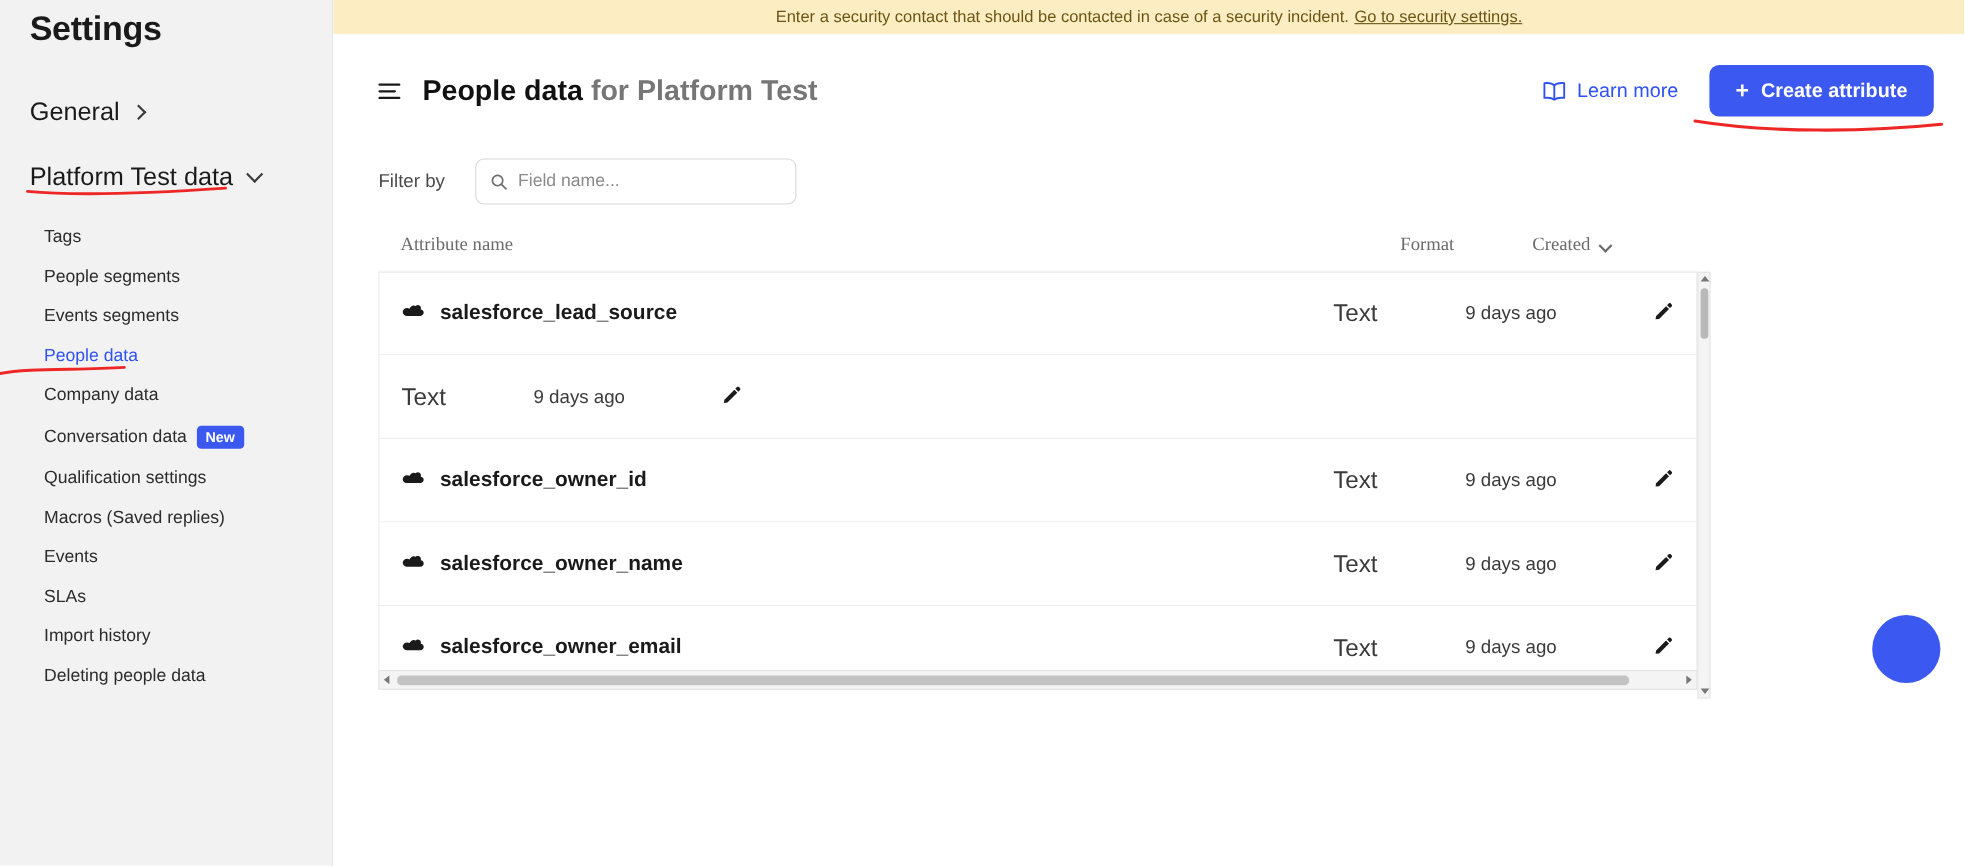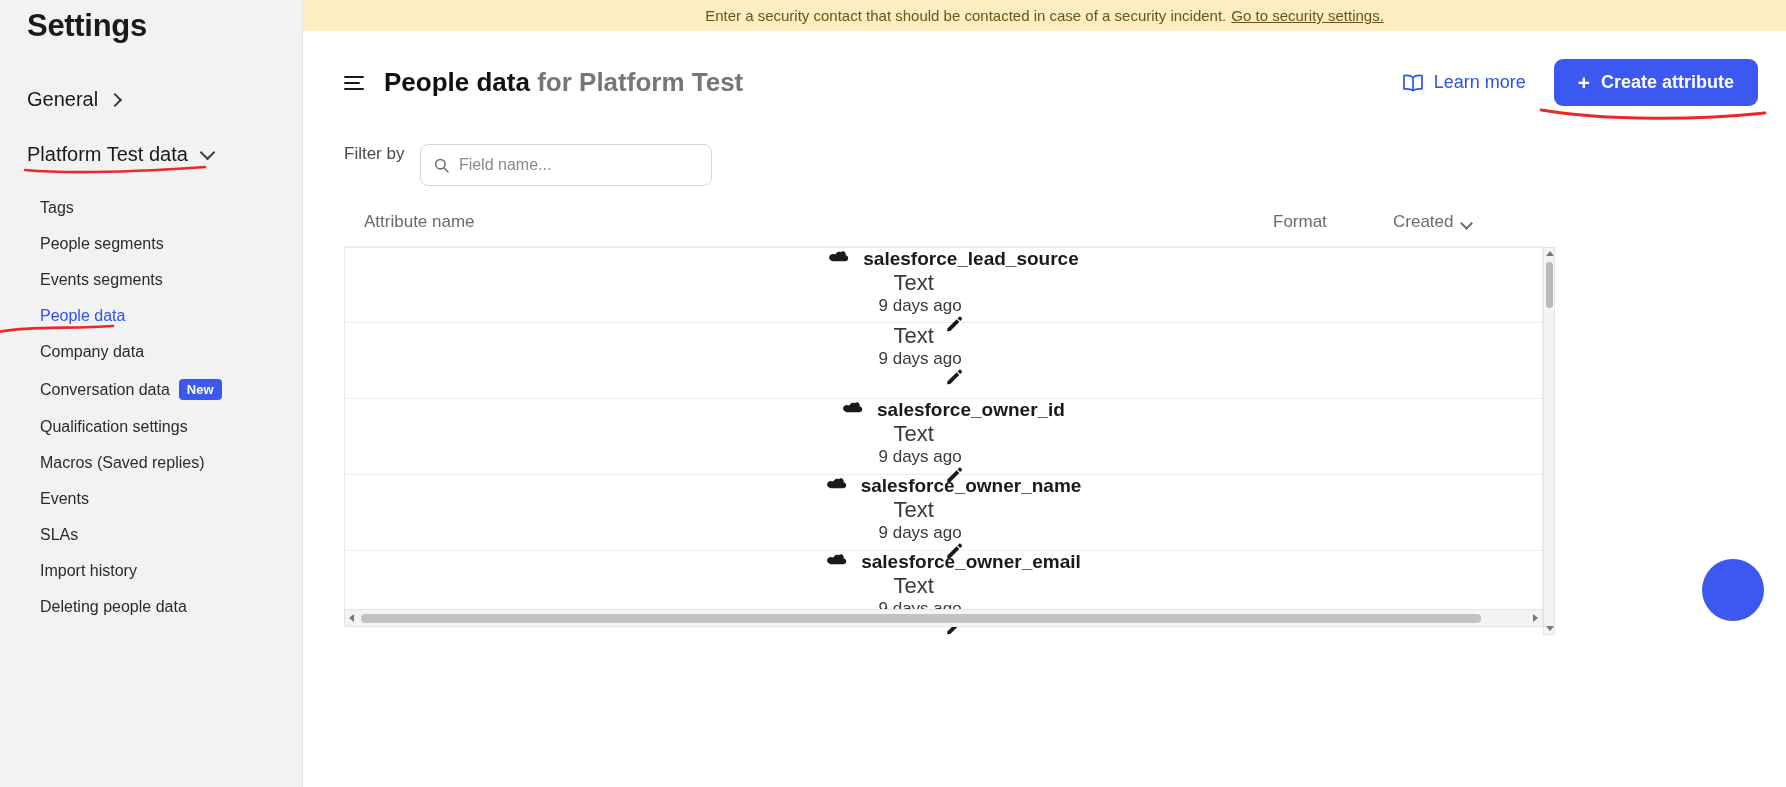--- a/index.html
+++ b/index.html
@@ -23,21 +23,21 @@
   }
   .sidebar-title {
     font-size: 31px; font-weight: bold; color: #1a1a1a;
     letter-spacing: -0.3px;
     padding: 8px 0 0 27px;
   }
   .nav { margin-top: 38px; }
   .nav-top {
     display: flex; align-items: center; gap: 10px;
     padding: 6px 0 6px 27px;
-    font-size: 20px; color: #1a1a1a;
+    font-size: 23px; color: #1a1a1a;
     cursor: pointer;
   }
   .nav-top.second { margin-top: 20px; position: relative; }
   .chev-right { display: inline-block; width: 10px; height: 10px;
     border-right: 2px solid #3c3c3c; border-bottom: 2px solid #3c3c3c;
     transform: rotate(-45deg); margin-left: 2px; }
   .chev-down { display: inline-block; width: 11px; height: 11px;
     border-right: 2px solid #3c3c3c; border-bottom: 2px solid #3c3c3c;
     transform: rotate(45deg); margin-left: 4px; margin-bottom: 5px; }
 
@@ -89,21 +89,21 @@
   .btn-primary {
     background: #3b58f0; color: #fff; border: none; border-radius: 9px;
     font-size: 18px; font-weight: bold;
     padding: 13px 24px; display: flex; align-items: center; gap: 11px;
     cursor: pointer; font-family: "Liberation Sans", sans-serif;
     white-space: nowrap;
   }
   .plus-ico { font-size: 21px; font-weight: bold; line-height: 18px; }
 
   .filter-row {
-    display: flex; align-items: flex-start; gap: 16px;
+    display: flex; align-items: center; gap: 28px;
     padding: 38px 0 0 41px;
   }
   .filter-label { font-size: 17px; color: #4a4a4a; }
   .search-box {
     width: 292px; height: 42px; border: 1px solid #d8d8d8; border-radius: 8px;
     display: flex; align-items: center; gap: 9px; padding: 0 13px;
     background: #fff;
   }
   .search-box input {
     border: none; outline: none; font-size: 16px; color: #333;
@@ -113,37 +113,36 @@
   .search-box input::placeholder { color: #8a8a8a; }
 
   
   .table-wrap { padding: 26px 0 0 41px; position: relative; }
   .thead {
     display: flex; align-items: center;
     padding: 0 0 14px 20px;
     border-bottom: 1px solid #ededed;
     width: 1199px;
   }
-  .th { font-size: 17px; color: #6b6b6b; }
+  .th { font-size: 17px; color: #6b6b6b; font-family: Liberation Serif, serif; }
   .th.name { flex: 1; }
   .th.format { width: 120px; text-align: left; }
   .th.created { width: 150px; display: flex; align-items: flex-end; gap: 9px; cursor: pointer;}
   .th-chev { display: inline-block; width: 9px; height: 9px;
     border-right: 2px solid #6b6b6b; border-bottom: 2px solid #6b6b6b;
     transform: rotate(45deg); margin-bottom: 4px; }
 
   .tbody { width: 1199px; position: relative; }
   .trow {
     display: flex; align-items: center;
     height: 76px;
     border: 1px solid #ededed;
     border-top: none;
     background: #fff;
     padding-left: 20px;
-    flex-direction: column;
   }
   .trow:first-child { border-top: 1px solid #ededed; }
   .cell-name { flex: 1; display: flex; align-items: center; gap: 13px;
     font-size: 19px; font-weight: bold; color: #1a1a1a; }
   .cell-format { width: 120px; font-size: 22px; color: #3a3a3a; }
   .cell-created { width: 150px; font-size: 17px; color: #3a3a3a; }
   .cell-edit { width: 60px; display: flex; justify-content: center; cursor: pointer; }
 
   
   .v-scroll {

